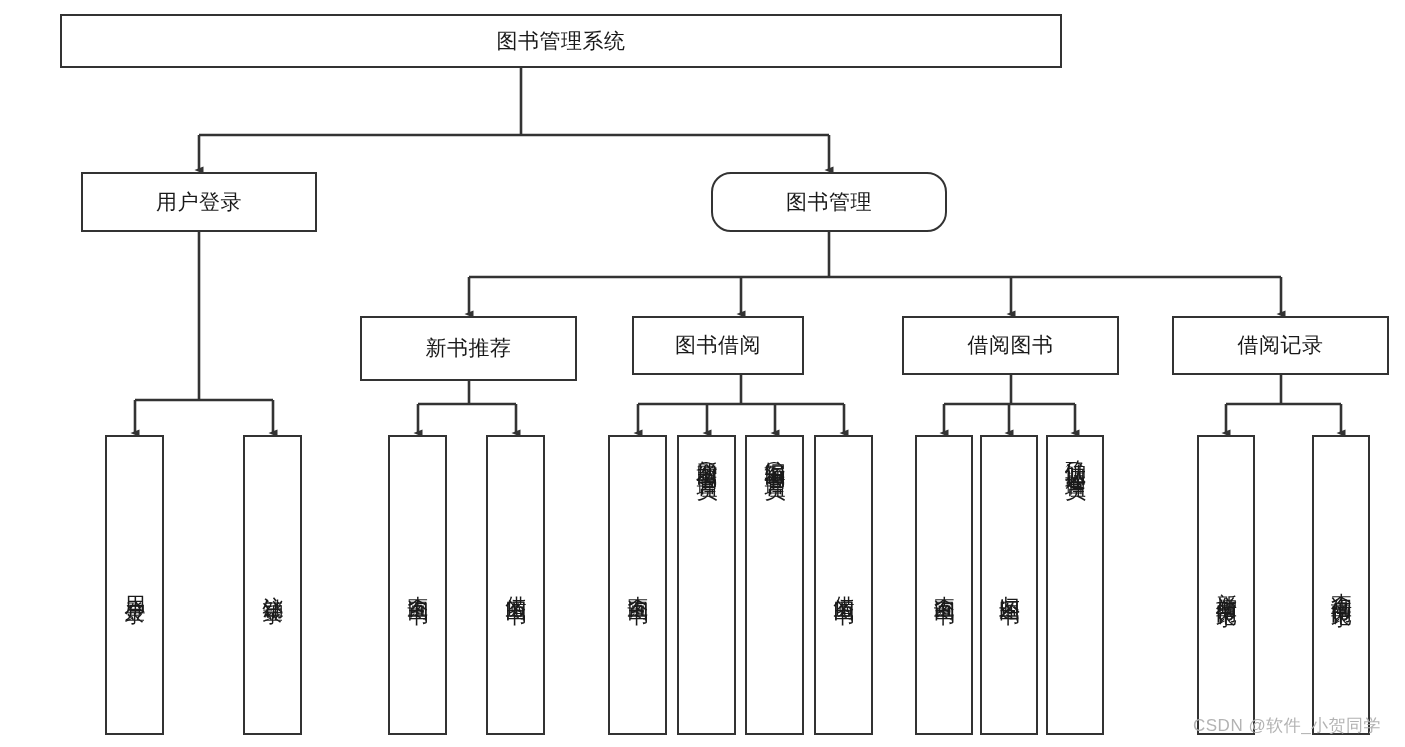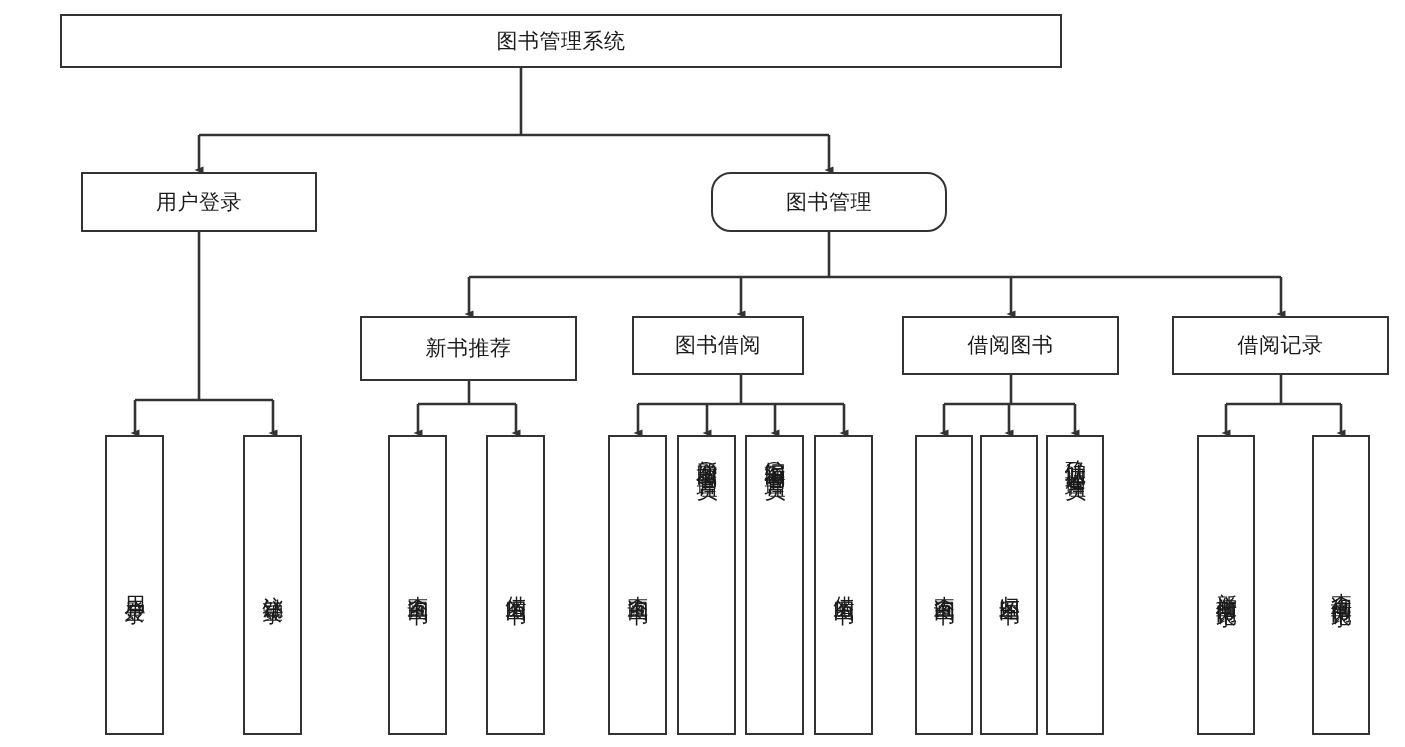--- a/index.html
+++ b/index.html
@@ -174,14 +174,15 @@
         <span class="node-label">确认归还（管理员）</span>
       </div>
       <div class="node vertical centered" style="left: 1197px; top: 435px; width: 58px; height: 300px;">
         <span class="node-label">新增借阅记录</span>
       </div>
       <div class="node vertical centered" style="left: 1312px; top: 435px; width: 58px; height: 300px;">
         <span class="node-label">查询借阅记录</span>
       </div>
     </div>
 
+  <div class="watermark" style="left: 1193px; top: 714px; color: rgb(179, 179, 179);">CSDN @软件_小贺同学</div>
 
 </div>
 
 </body></html>

